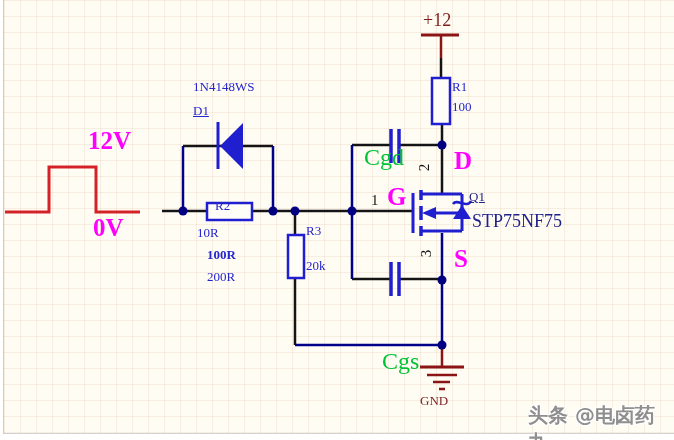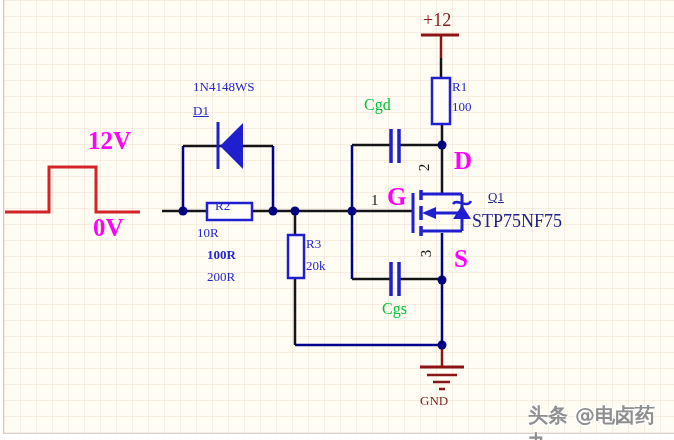--- a/index.html
+++ b/index.html
@@ -17,21 +17,21 @@
   .lbl{position:absolute;white-space:nowrap;line-height:1;font-family:"Liberation Serif",serif;}
   .blue{color:#2525CD;}
   .navy{color:#20208A;}
   .mag{color:#FF00FF;font-weight:bold;}
   .grn{color:#00C235;}
   .dred{color:#7f1d1d;}
   .blk{color:#141414;}
   .s15{font-size:15px;}
   .s18{font-size:18px;}
   .s19{font-size:13px;}
-  .s20{font-size:16px;}
+  .s20{font-size:24px;margin-top:48px;}
   .s25{font-size:25px;}
   .rot{transform:rotate(-90deg);transform-origin:center center;display:inline-block;}
   #watermark{position:absolute;left:528px;top:402px;font-size:20px;font-weight:bold;
     font-family:"DejaVu Sans","Liberation Sans",sans-serif;color:#8F8F8F;
     text-shadow:1px 1px 0 #ffffff,-1px -1px 0 #ffffff,1px -1px 0 #ffffff,-1px 1px 0 #ffffff;}
 </style>
 </head>
 <body>
 
 <div id="stage">
@@ -115,37 +115,37 @@
   <span class="lbl mag s25" style="left:93px;top:215px;">0V</span>
 
   <span class="lbl blue s19" style="left:193px;top:80px;">1N4148WS</span>
   <span class="lbl blue s19" style="left:193px;top:104px;text-decoration:underline;">D1</span>
 
   <span class="lbl blue s19" style="left:215px;top:199px;">R2</span>
   <span class="lbl blue s19" style="left:197px;top:226px;">10R</span>
   <span class="lbl blue s19" style="left:207px;top:248px;font-weight:bold;">100R</span>
   <span class="lbl blue s19" style="left:207px;top:270px;">200R</span>
 
-  <span class="lbl blue s19" style="left:306px;top:237px;">R3</span>
+  <span class="lbl blue s19" style="left:306px;top:224px;">R3</span>
   <span class="lbl blue s19" style="left:306px;top:259px;">20k</span>
 
   <span class="lbl blue s19" style="left:452px;top:80px;">R1</span>
   <span class="lbl blue s19" style="left:452px;top:100px;">100</span>
 
   <span class="lbl grn s20" style="left:364px;top:97px;">Cgd</span>
   <span class="lbl grn s20" style="left:382px;top:301px;">Cgs</span>
 
   <span class="lbl mag s25" style="left:387px;top:184px;">G</span>
   <span class="lbl mag s25" style="left:454px;top:148px;">D</span>
   <span class="lbl mag s25" style="left:454px;top:246px;">S</span>
 
   <span class="lbl blk s15" style="left:371px;top:193px;">1</span>
   <span class="lbl blk s15 rot" style="left:421px;top:160px;">2</span>
   <span class="lbl blk s15 rot" style="left:423px;top:246px;">3</span>
 
-  <span class="lbl navy s19" style="left:488px;top:190px;text-decoration:underline;">Q1</span>
+  <span class="lbl navy s19" style="left:469px;top:190px;text-decoration:underline;">Q1</span>
   <span class="lbl navy s18" style="left:472px;top:212px;">STP75NF75</span>
 
   <span class="lbl dred s18" style="left:423px;top:11px;">+12</span>
   <span class="lbl dred s19" style="left:420px;top:394px;">GND</span>
 
   <span id="watermark">头条 @电卤药丸</span>
 </div>
 
 </body></html>

